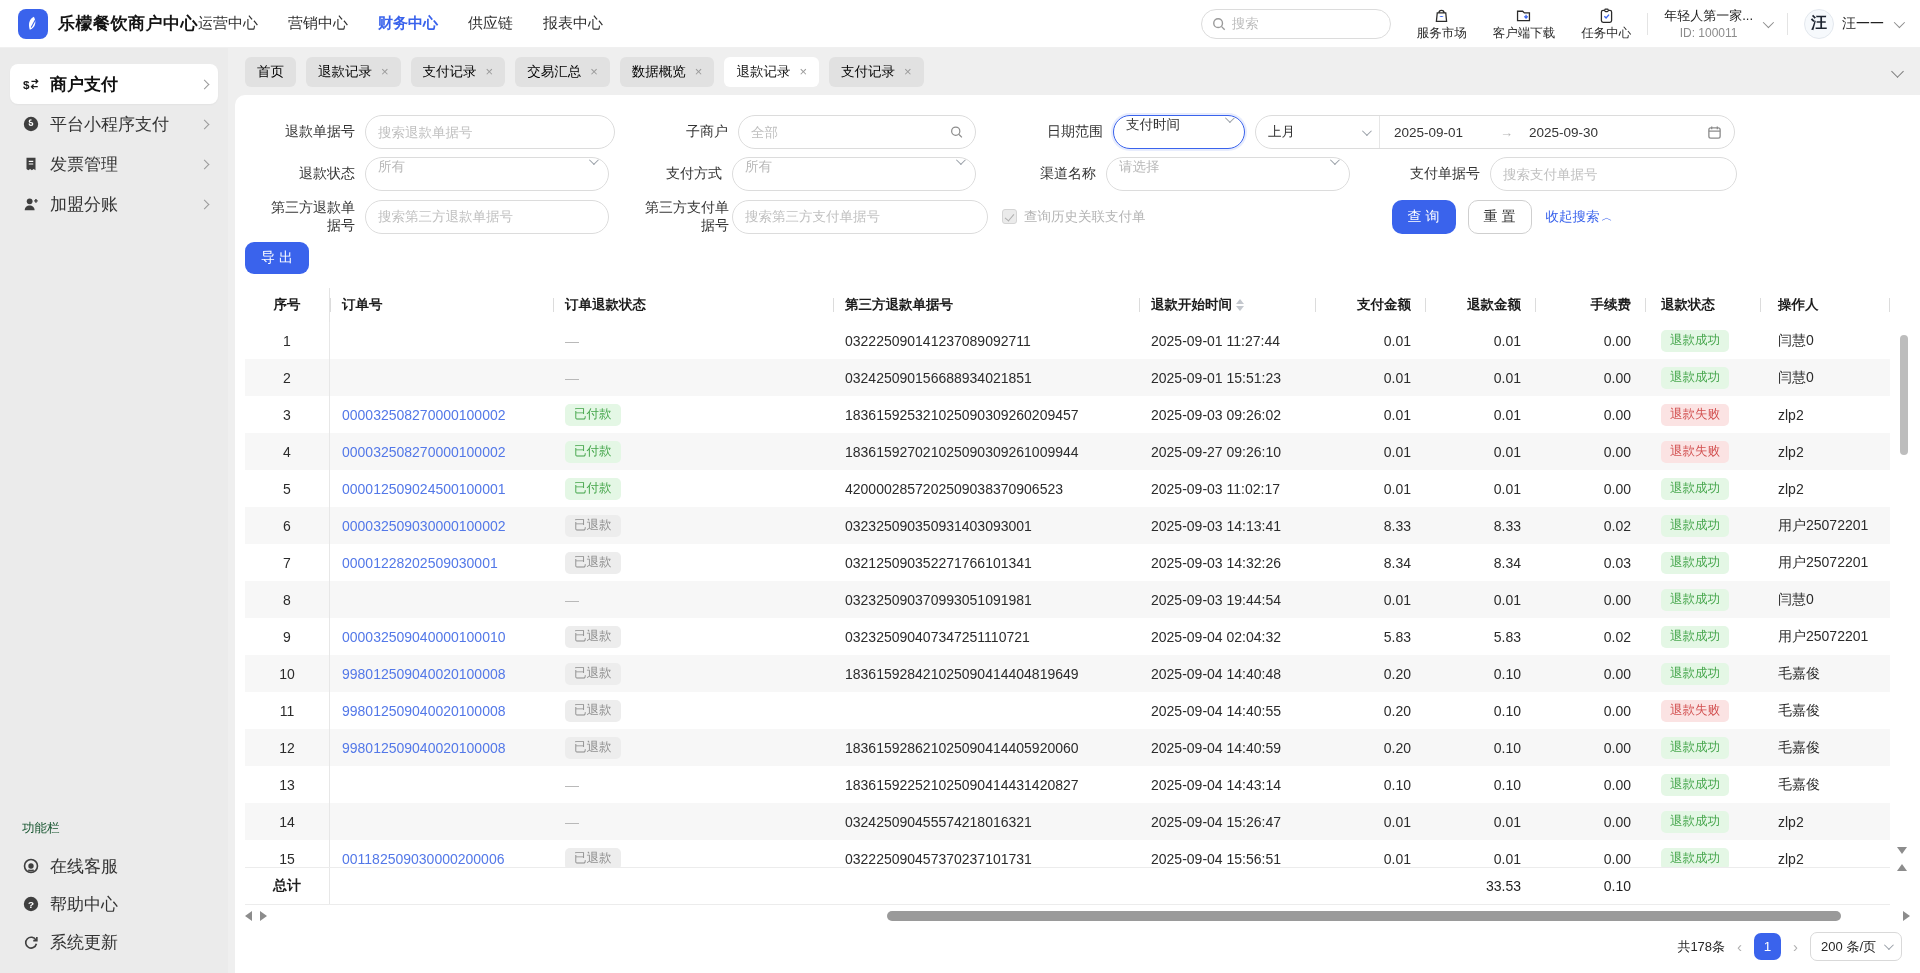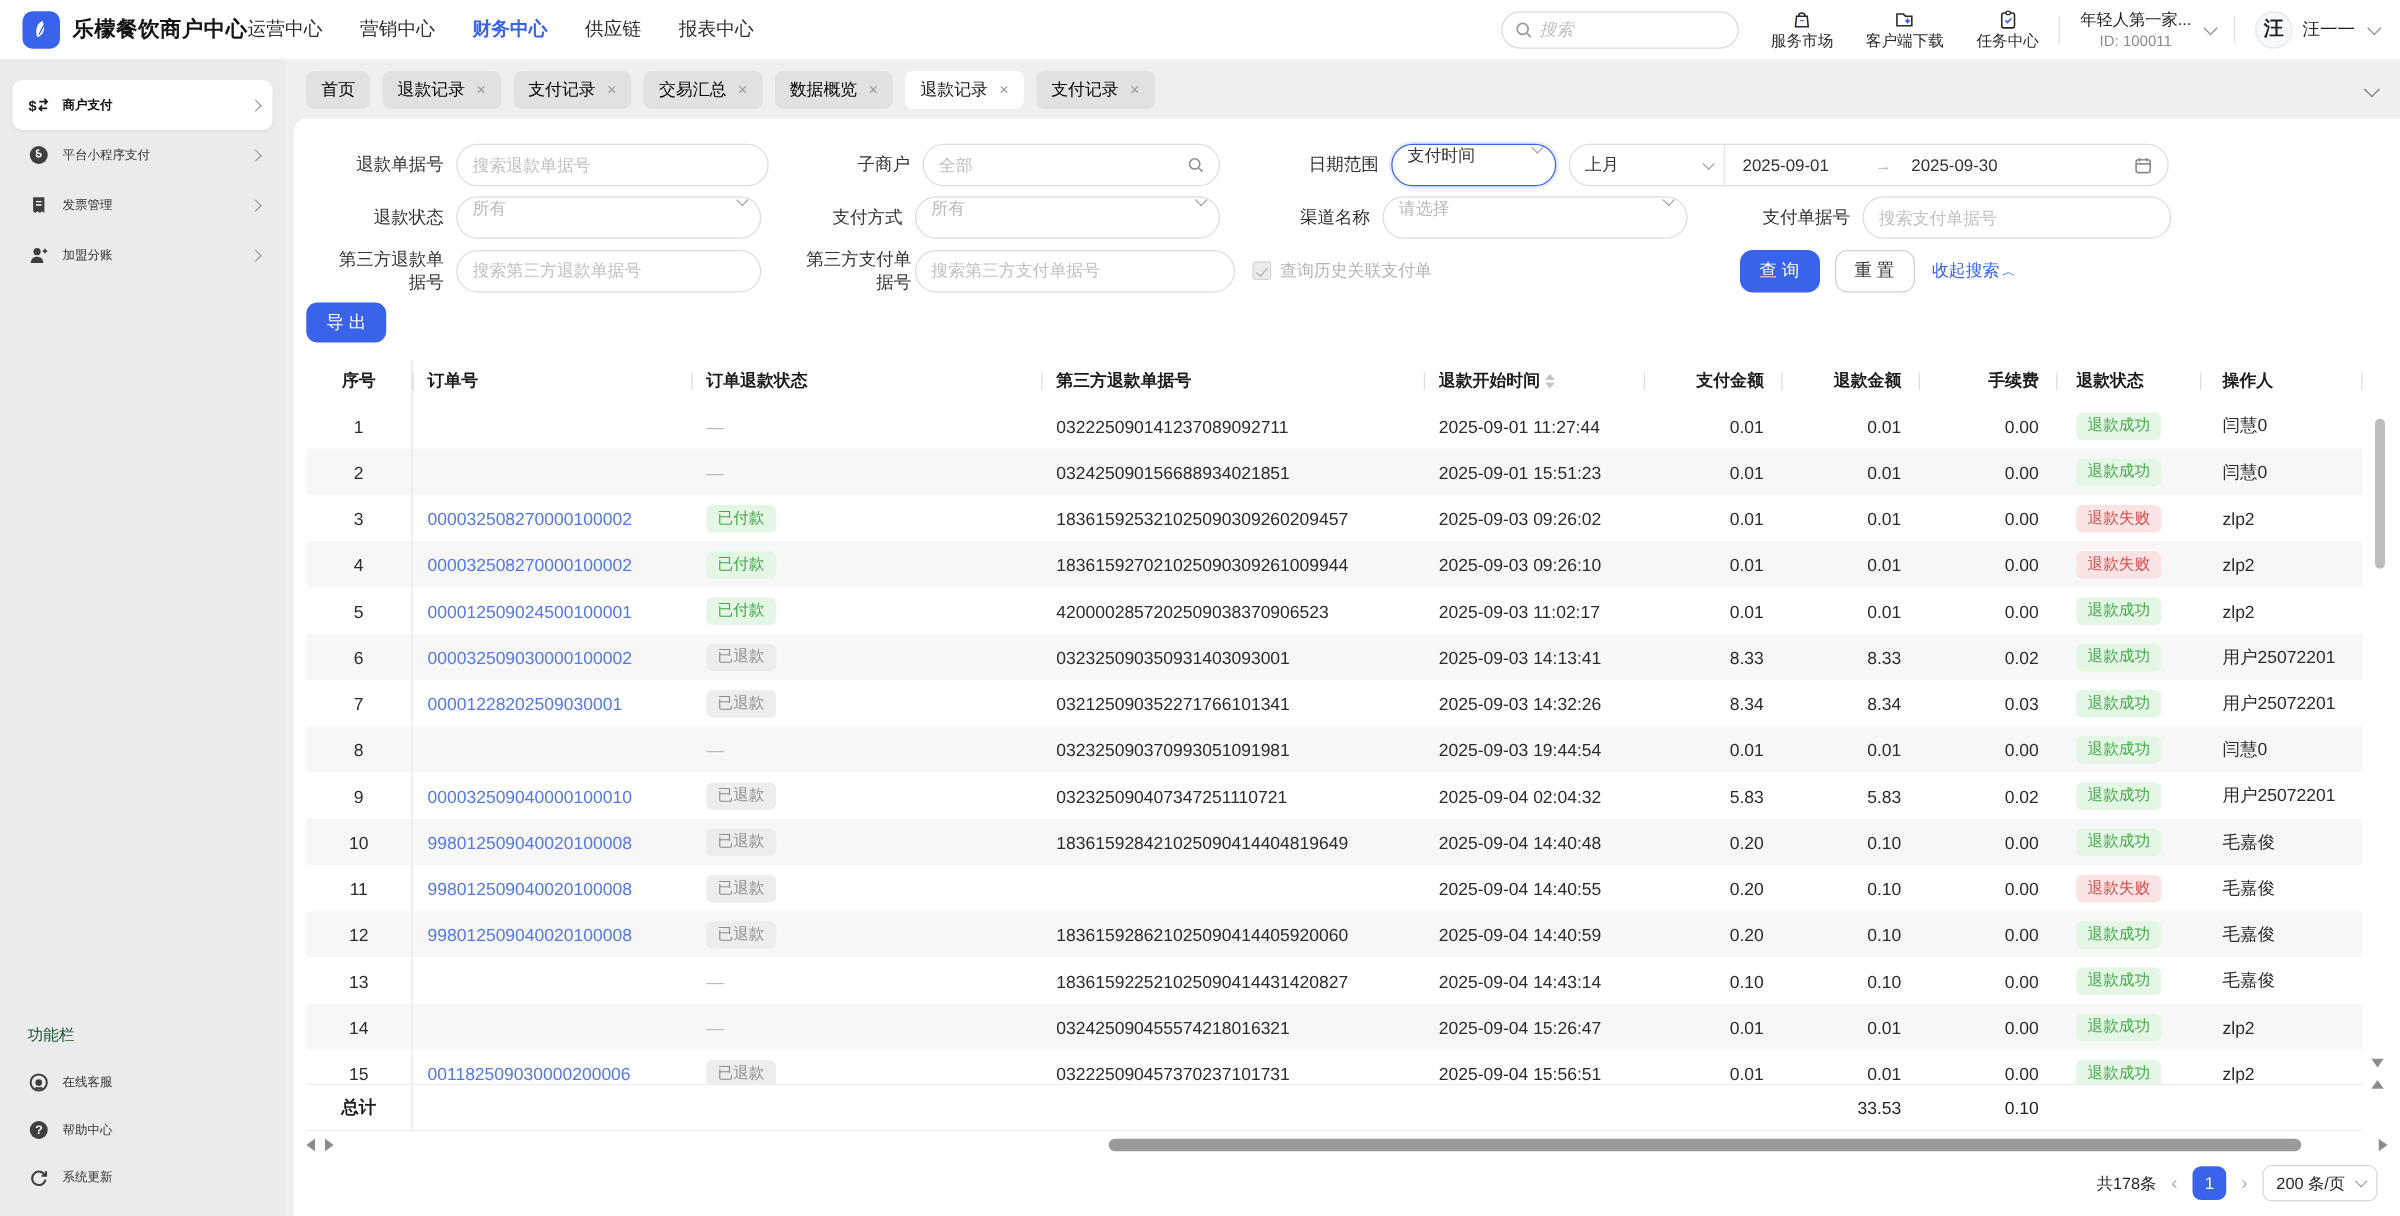--- a/index.html
+++ b/index.html
@@ -14,37 +14,37 @@
 
   
   .navbar{position:absolute;top:0;left:0;right:0;height:48px;background:#fff;border-bottom:1px solid #f0f0f0;display:flex;align-items:center;padding:12px 18px;z-index:20;}
   .logo{width:30px;height:30px;border-radius:8px;background:var(--primary);display:flex;align-items:center;justify-content:center;flex:0 0 auto;}
   .brand-name{font-size:17px;font-weight:bold;color:#141414;margin-left:10px;letter-spacing:.5px;}
   .topmenu{display:flex;align-items:center;gap:30px;}
   .menu-item{font-size:15px;color:#2f2f2f;cursor:pointer;white-space:nowrap;}
   .menu-item.active{color:var(--primary);font-weight:bold;}
   .nav-right{margin-left:auto;display:flex;align-items:center;}
   .nav-search{width:190px;height:30px;border:1px solid #dcdcdc;border-radius:15px;display:flex;align-items:center;padding:0 10px;background:#fff;}
-  .nav-search input{border:none;outline:none;font-size:13.5px;width:140px;margin-left:6px;color:#333;font-style:italic;}
+  .nav-search input{border:none;outline:none;font-size:13.5px;width:140px;margin-left:6px;color:#333;}
   .nav-search input::placeholder{color:#bdbdbd;}
   .quick{display:flex;flex-direction:column;align-items:center;justify-content:center;margin-left:26px;cursor:pointer;line-height:1;}
   .quick svg{margin-bottom:3px;}
   .quick span{font-size:12.5px;color:#2b2b2b;}
   .nav-divider{width:1px;height:22px;background:#e4e4e4;margin:0 16px;}
   .merchant{text-align:center;cursor:pointer;}
   .m-name{font-size:13px;color:#222;}
   .m-id{font-size:12px;color:#8c8c8c;margin-top:1px;}
   .chev-down{width:8px;height:8px;border-right:1.5px solid #8c8c8c;border-bottom:1.5px solid #8c8c8c;transform:rotate(45deg) translateY(-2px);margin-left:10px;flex:0 0 auto;}
   .avatar{width:30px;height:30px;border-radius:50%;background:#f6f9fc;border:1px solid #e3e8ee;display:flex;align-items:center;justify-content:center;font-family:"DejaVu Serif",serif;font-weight:bold;font-size:16px;color:#1d2430;overflow:hidden;}
   .username{font-size:14px;color:#222;margin-left:8px;}
 
   
   .sidebar{position:absolute;top:48px;left:0;width:228px;bottom:0;background:#ebebeb;padding-top:16px;}
   .side-item{height:40px;margin:0 10px;border-radius:8px;display:flex;align-items:center;padding:0 10px 0 12px;cursor:pointer;color:#333;}
-  .side-item .lbl{font-size:10px;margin-left:10px;flex:1;}
+  .side-item .lbl{font-size:17px;margin-left:10px;flex:1;}
   .side-item.active{background:#fff;box-shadow:0 1px 2px rgba(0,0,0,.04);}
   .side-item.active .lbl{font-weight:bold;color:#111;}
   .side-chev{width:7px;height:7px;border-right:1.5px solid #9a9a9a;border-bottom:1.5px solid #9a9a9a;transform:rotate(-45deg);}
   .side-footer{position:absolute;left:0;right:0;bottom:12px;}
   .sf-title{font-size:12.5px;color:#14532d;padding:0 22px;margin-bottom:10px;}
   .side-footer .side-item{height:38px;}
 
   
   .main{position:absolute;top:48px;left:228px;right:0;bottom:0;background:#efefef;}
   .tabbar{height:47px;display:flex;align-items:center;padding-left:17px;position:relative;}
@@ -461,21 +461,21 @@
             </div>
             <div class="trow even">
               <div class="td c0">4</div>
               <div class="td c1">
                 <span class="olink">000032508270000100002</span>
               </div>
               <div class="td c2">
                 <span class="badge paid">已付款</span>
               </div>
               <div class="td c3">183615927021025090309261009944</div>
-              <div class="td c4">2025-09-03 09:26:10</div>
+              <div class="td c4">2025-09-27 09:26:10</div>
               <div class="td c5 num">0.01</div>
               <div class="td c6 num">0.01</div>
               <div class="td c7 num">0.00</div>
               <div class="td c8">
                 <span class="badge fail">退款失败</span>
               </div>
               <div class="td c9">zlp2</div>
             </div>
             <div class="trow">
               <div class="td c0">5</div>

